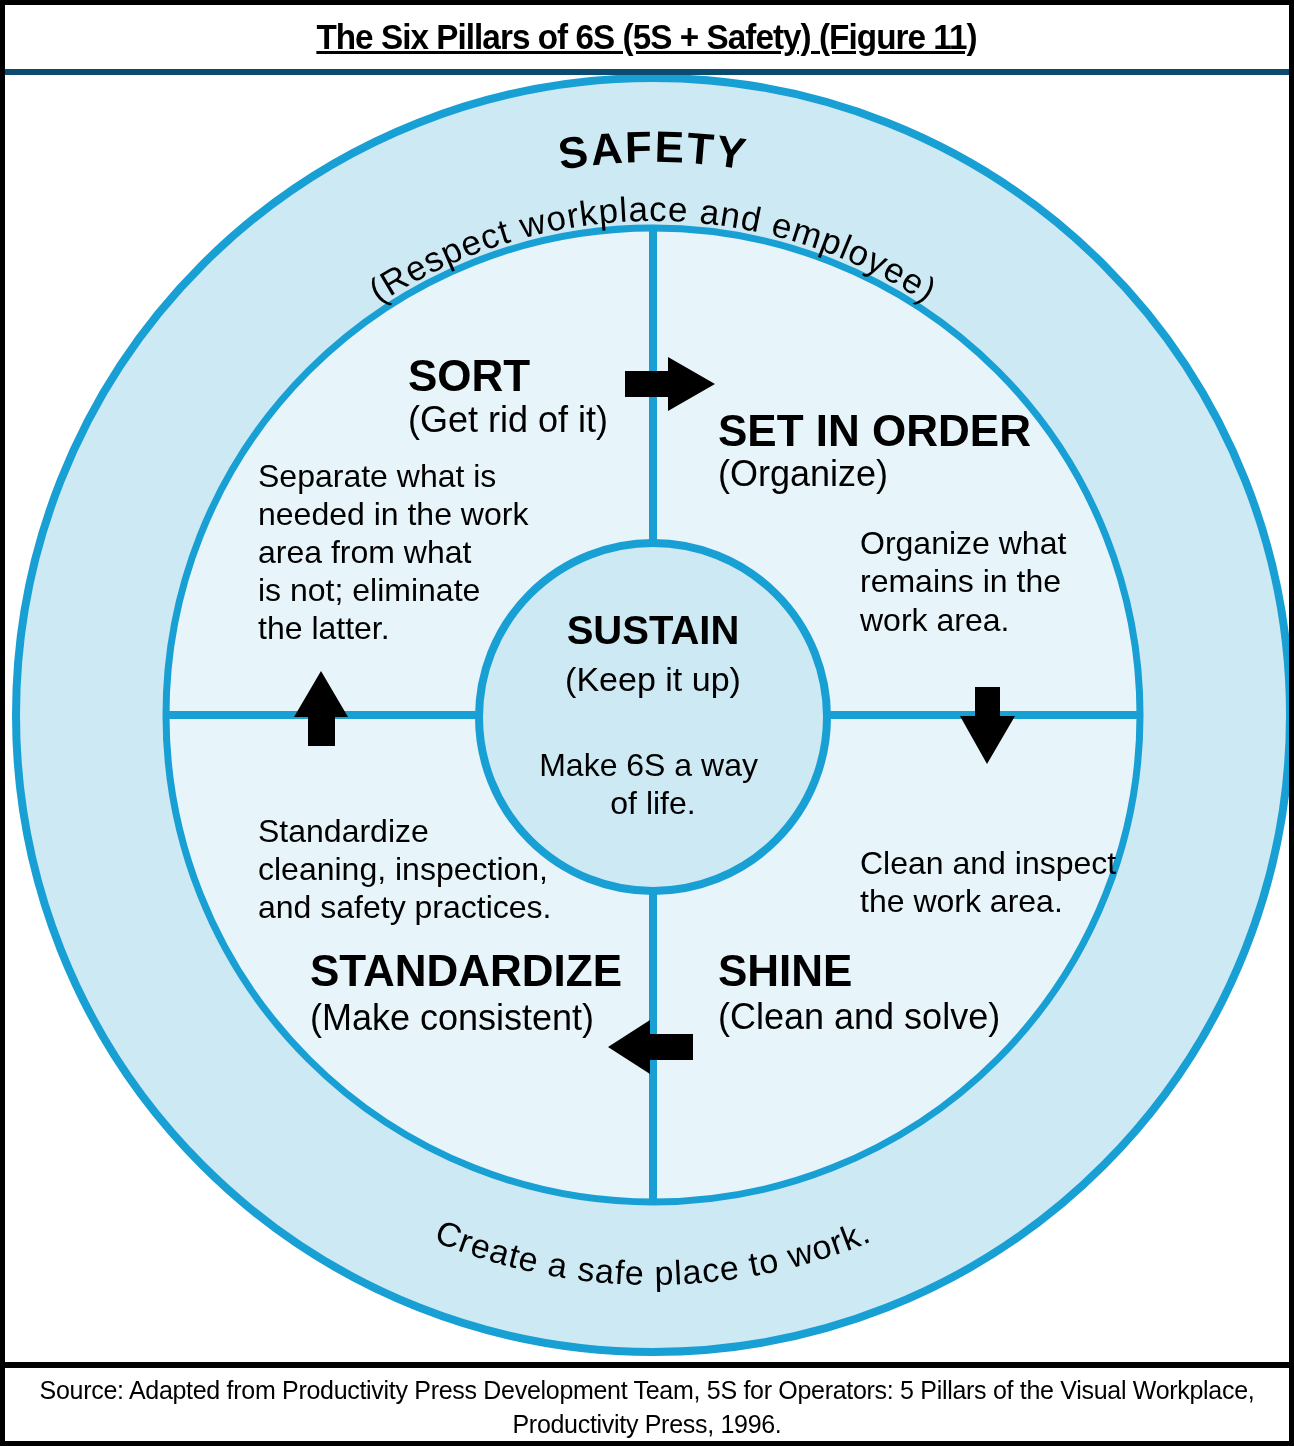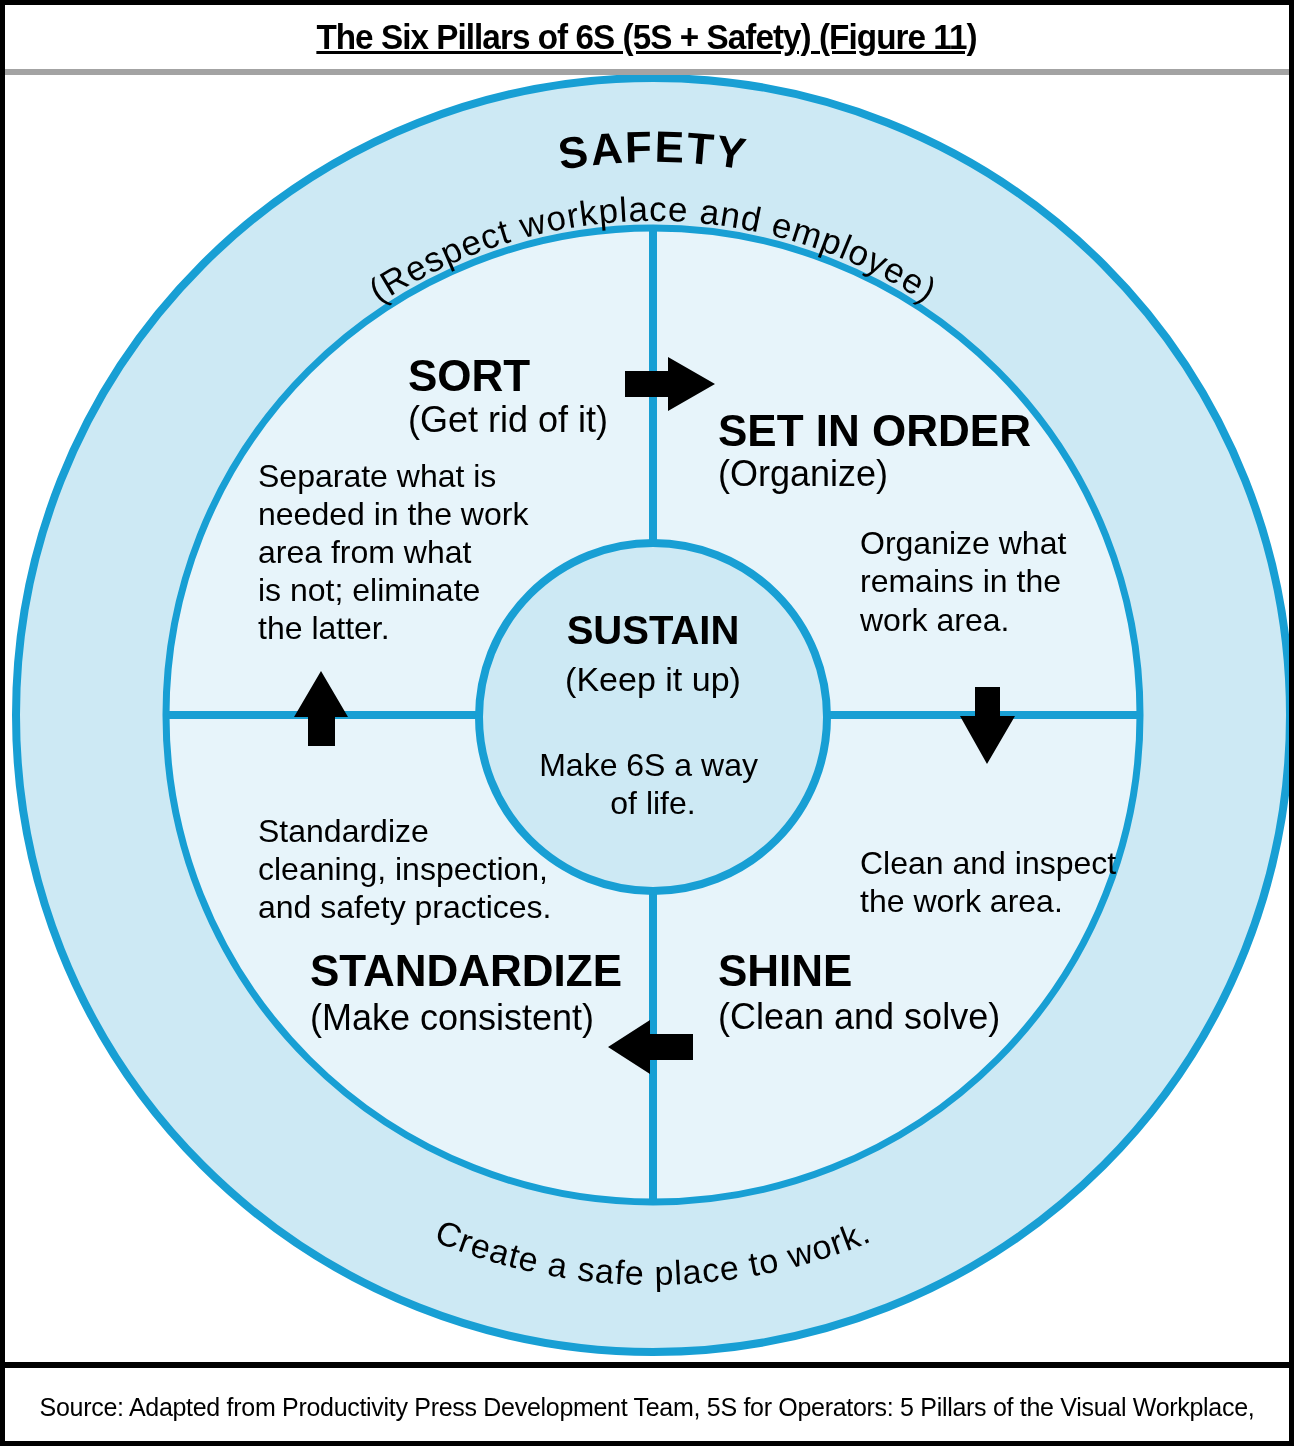--- a/index.html
+++ b/index.html
@@ -4,21 +4,21 @@
 <style>
   html,body{margin:0;padding:0;background:#fff;}
   .page{
     width:1294px;height:1446px;box-sizing:border-box;
     border:5px solid #000;background:#fff;
     display:flex;flex-direction:column;
     font-family:"Liberation Sans",sans-serif;color:#000;
     overflow:hidden;
   }
   .title-box{
-    height:64px;flex:0 0 auto;border-bottom:6px solid #a3a3a3;
+    height:64px;flex:0 0 auto;border-bottom:6px solid #0c4a6e;
     display:flex;align-items:center;justify-content:center;
   }
   .title{
     font-weight:bold;font-size:35px;letter-spacing:-1px;
     text-decoration:underline;
     transform:scaleX(0.95);transform-origin:center;
     white-space:nowrap;
   }
   .diagram-box{height:1287px;flex:0 0 auto;position:relative;}
   .diagram-box svg{position:absolute;left:0;top:0;}
@@ -119,15 +119,16 @@
         <tspan x="253" y="805">cleaning, inspection,</tspan>
         <tspan x="253" y="843">and safety practices.</tspan>
       </text>
       <text class="big" x="305" y="911">STANDARDIZE</text>
       <text class="sub" x="305" y="955">(Make consistent)</text>
     </svg>
   </div>
 
   <div class="source-box">
     <div>Source: Adapted from Productivity Press Development Team, 5S for Operators: 5 Pillars of the Visual Workplace,</div>
+    <div>Productivity Press, 1996.</div>
   </div>
 
 </div>
 
 </body></html>

